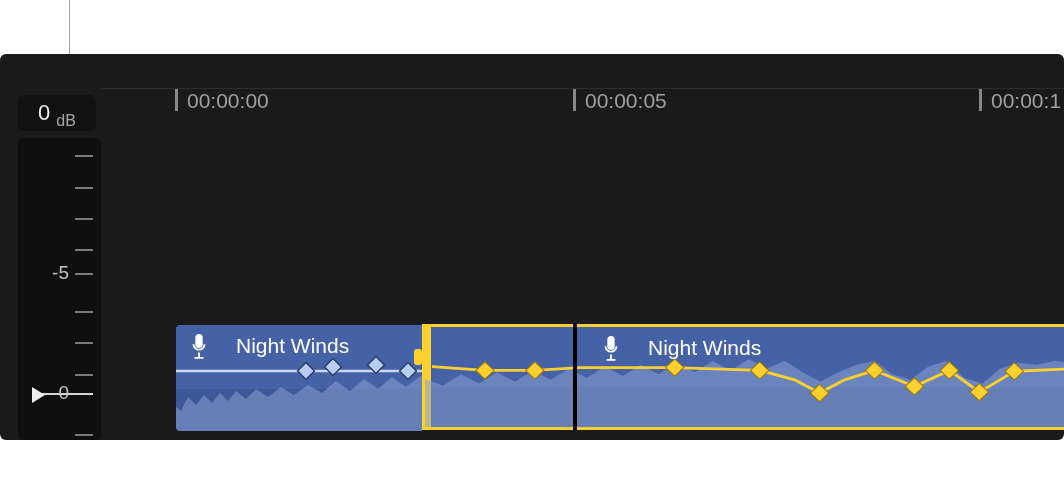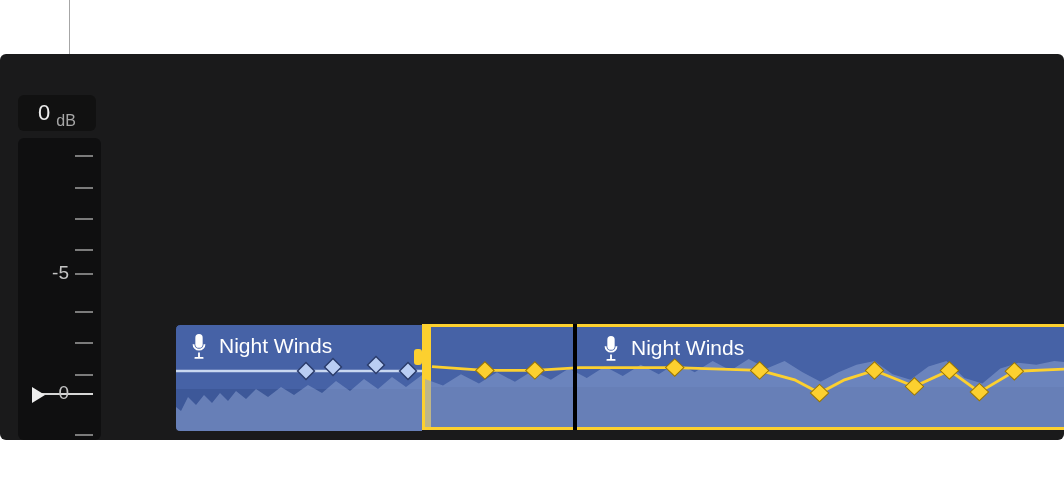--- a/index.html
+++ b/index.html
@@ -148,21 +148,21 @@
   .clip-svg {
     position: absolute;
     left: 0; top: 0; width: 100%; height: 100%;
     display: block;
   }
   .clip-label {
     position: absolute;
     top: 8px;
     display: flex;
     align-items: center;
-    gap: 9px;
+    gap: 26px;
     color: #fff;
     font-size: 21px;
     white-space: nowrap;
   }
   .clip.c1 .clip-label { left: 12px; }
   .clip.c2 .clip-label { left: 175px; }
   .mic-icon svg { width: 22px; height: 26px; display: block; }
   .mic-icon path, .mic-icon rect { fill: #fff; }
 </style>
 </head>
@@ -187,20 +187,28 @@
       <div class="scale-tick" style="top: 173px;"></div>
       <div class="scale-tick" style="top: 204px;"></div>
       <div class="scale-tick" style="top: 236px;"></div>
       <div class="scale-tick" style="top: 255px; width: 58px; border-top-color: rgb(214, 214, 214);">
         <div class="scale-zero-marker"></div>
       </div>
       <div class="scale-label" style="top: 255px;">0</div>
       <div class="scale-tick" style="top: 296px;"></div>
     </div>
 
+  <div class="ruler" style="top:34px;">
+      <div class="ruler-tick" style="left: 74px;"></div>
+      <div class="ruler-label" style="left: 78px;">00:00:00</div>
+      <div class="ruler-tick" style="left: 472px;"></div>
+      <div class="ruler-label" style="left: 476px;">00:00:05</div>
+      <div class="ruler-tick" style="left: 878px;"></div>
+      <div class="ruler-label" style="left: 882px;">00:00:1</div>
+    </div>
 
   <div class="tracks" style="top:270px;">
 
     <div class="clip c1">
       <svg class="clip-svg" viewBox="0 0 246 106" preserveAspectRatio="none">
           <path d="M0,106 L0,82 L5,86 L12,72 L20,80 L28,70 L36,78 L44,68 L52,76 L60,66 L70,74 L80,64 L92,72 L105,62 L118,70 L132,60 L146,68 L160,56 L174,66 L188,54 L202,64 L216,52 L230,62 L246,50 L246,106 Z" fill="#8ba0d0" opacity="0.55"></path>
           <line x1="0" y1="46" x2="246" y2="46" stroke="#c9d8f1" stroke-width="2.5"></line>
           <rect x="124" y="40" width="12" height="12" transform="rotate(45 130 46)" fill="#b9cdf3" stroke="#2a3b6a" stroke-width="1.4"></rect>
           <rect x="151" y="36" width="12" height="12" transform="rotate(45 157 42)" fill="#b9cdf3" stroke="#2a3b6a" stroke-width="1.4"></rect>
           <rect x="194" y="34" width="12" height="12" transform="rotate(45 200 40)" fill="#b9cdf3" stroke="#2a3b6a" stroke-width="1.4"></rect>

